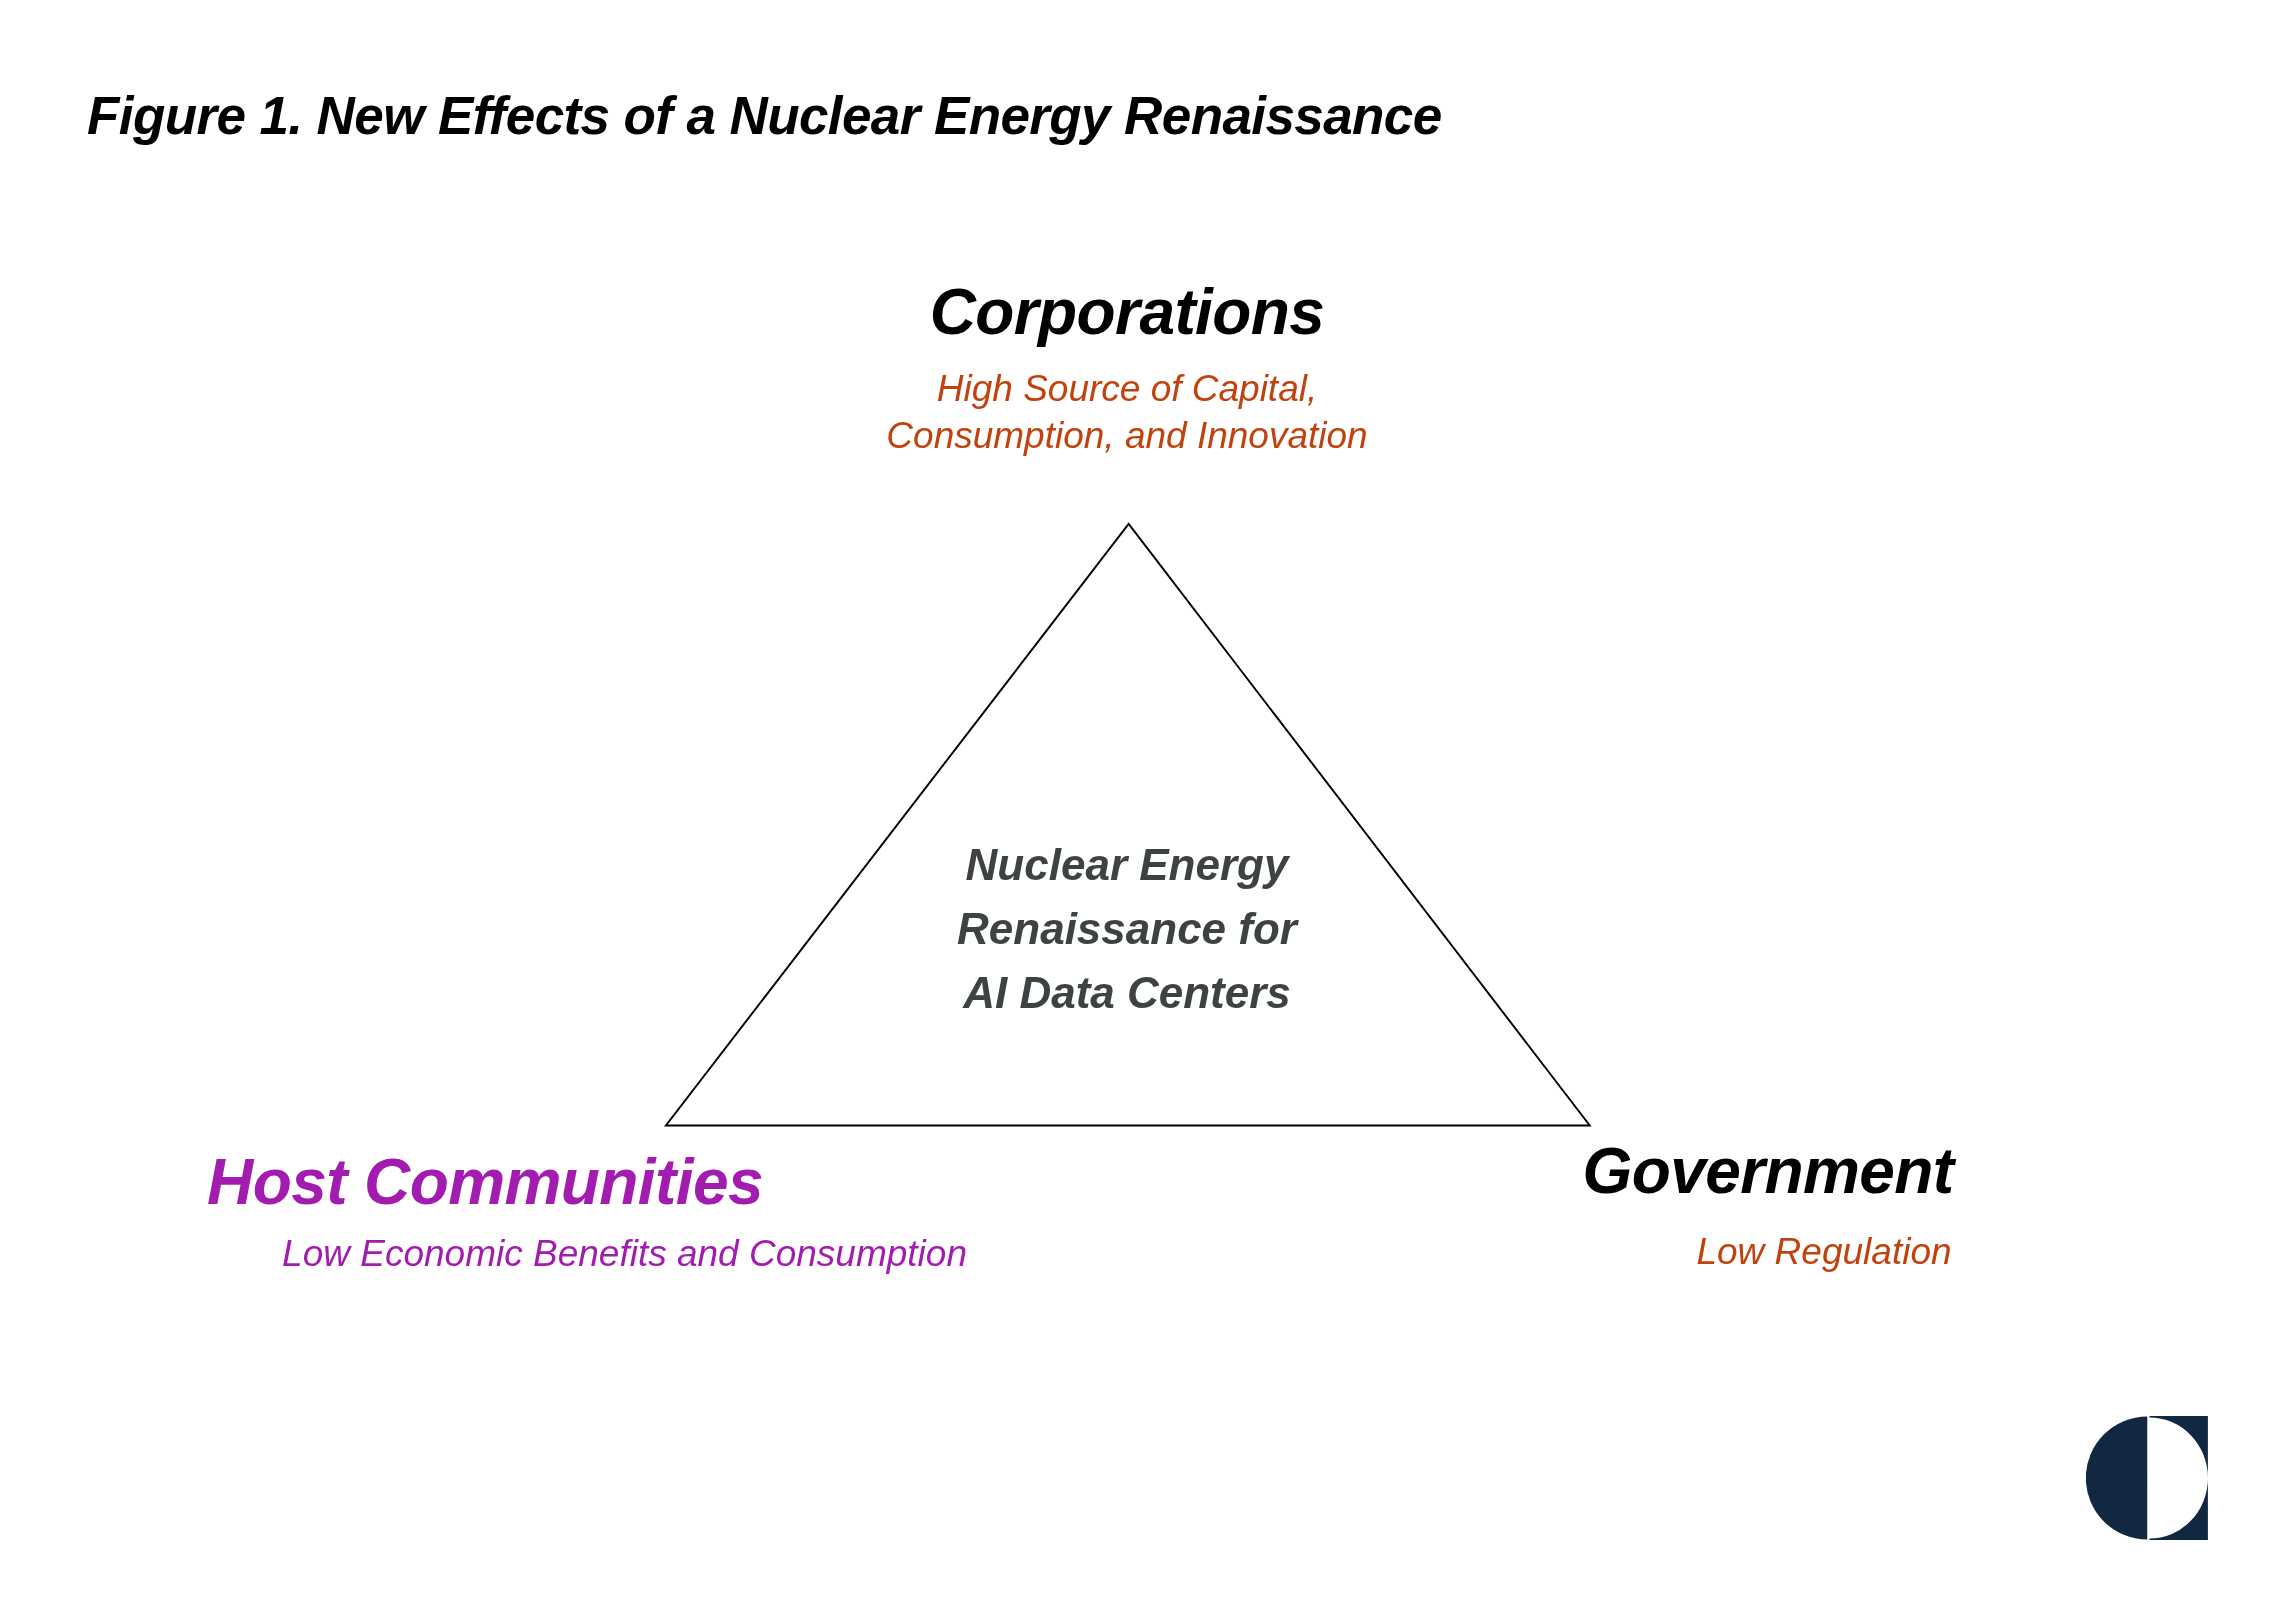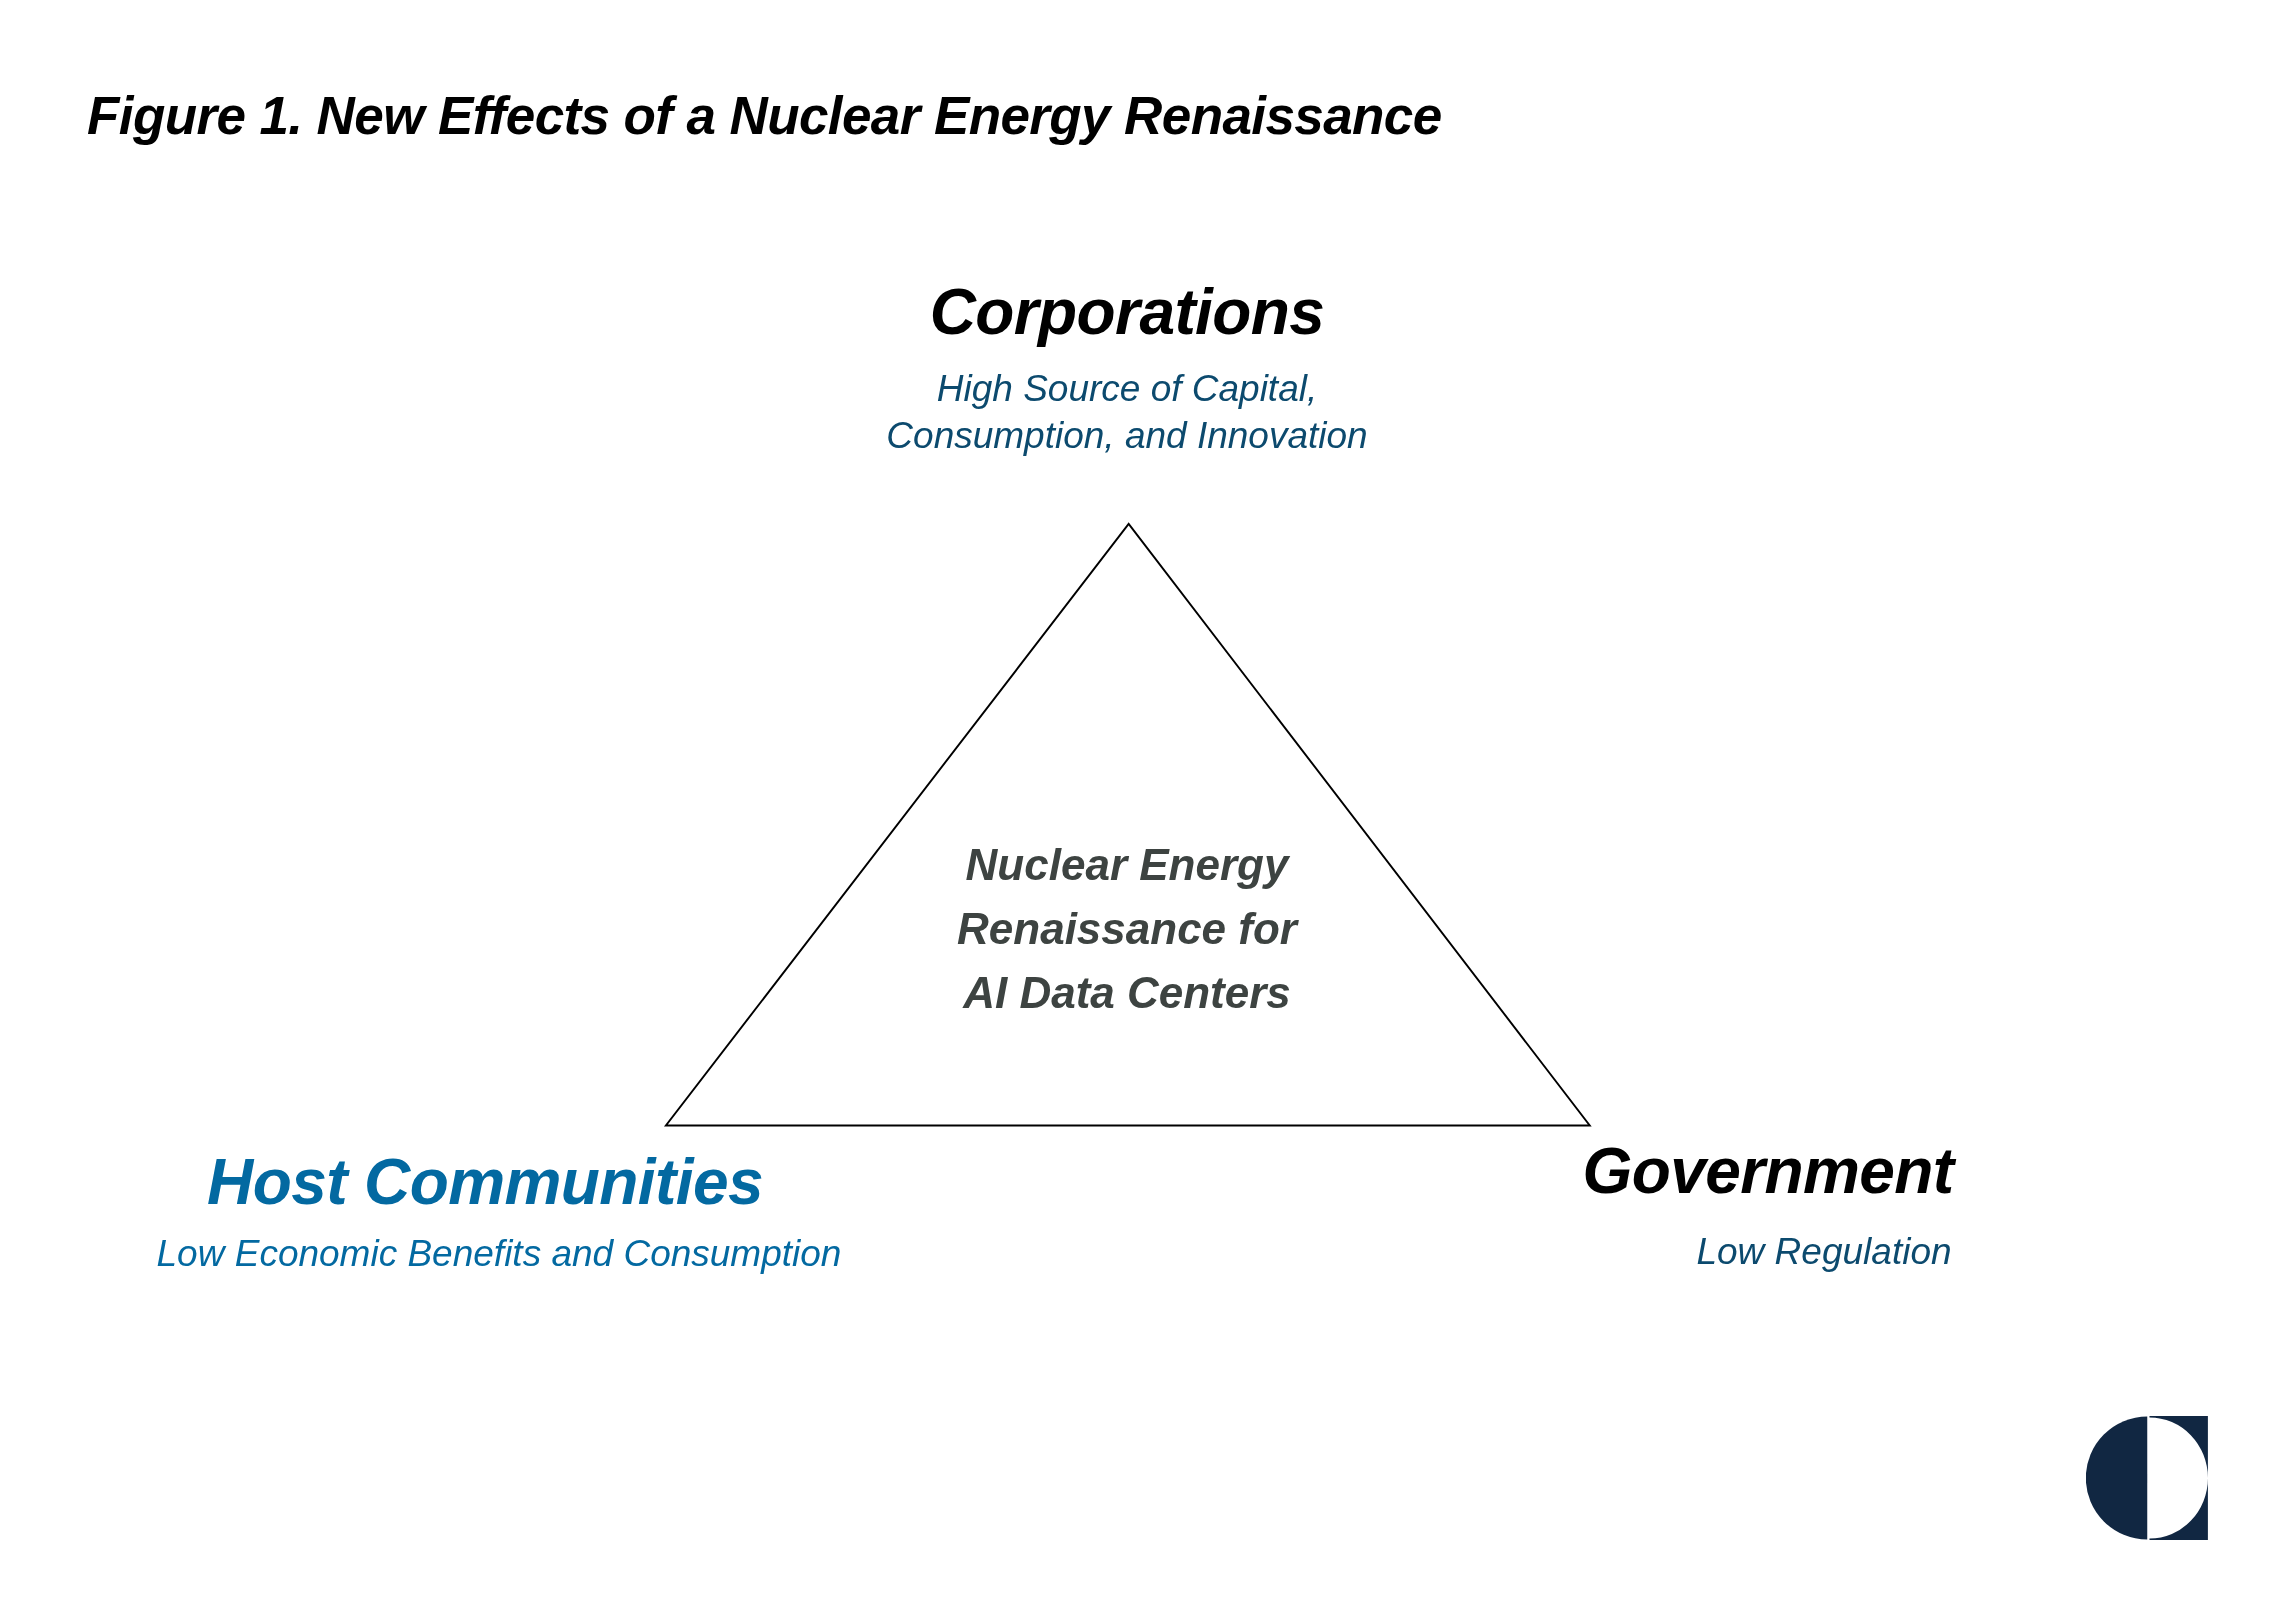--- a/index.html
+++ b/index.html
@@ -28,23 +28,23 @@
     font-size: 64px;
     font-weight: 700;
     line-height: 63px;
     letter-spacing: -0.6px;
     color: #000000;
   }
   .vertex-sub {
     font-size: 37px;
     font-weight: 400;
     line-height: 47px;
-    color: #0c4a6e;
+    color: #c2410c;
   }
-  .teal-text { color: #0369a1; }
+  .teal-text { color: #a21caf; text-align: right; }
   .center-label {
     font-size: 44px;
     font-weight: 700;
     line-height: 64px;
     color: #3d4341;
     text-align: center;
   }
   svg { display: block; }
 </style>
 </head>

